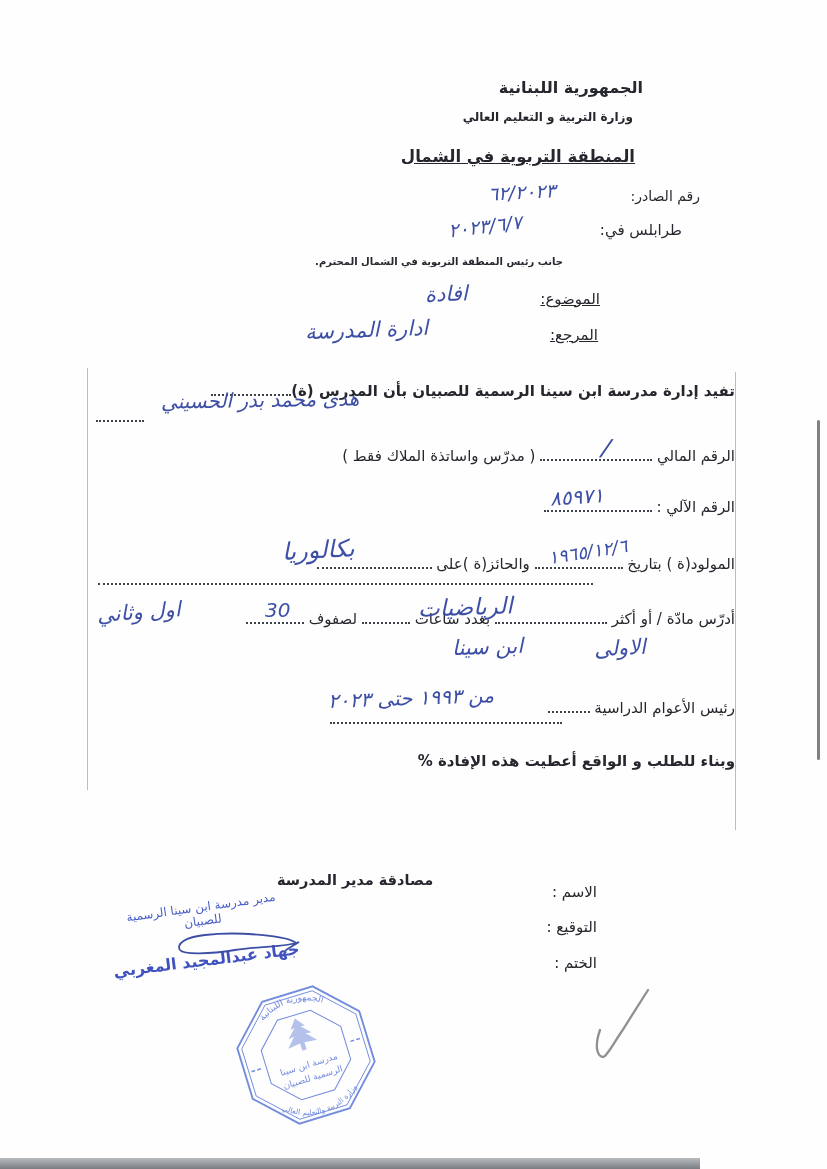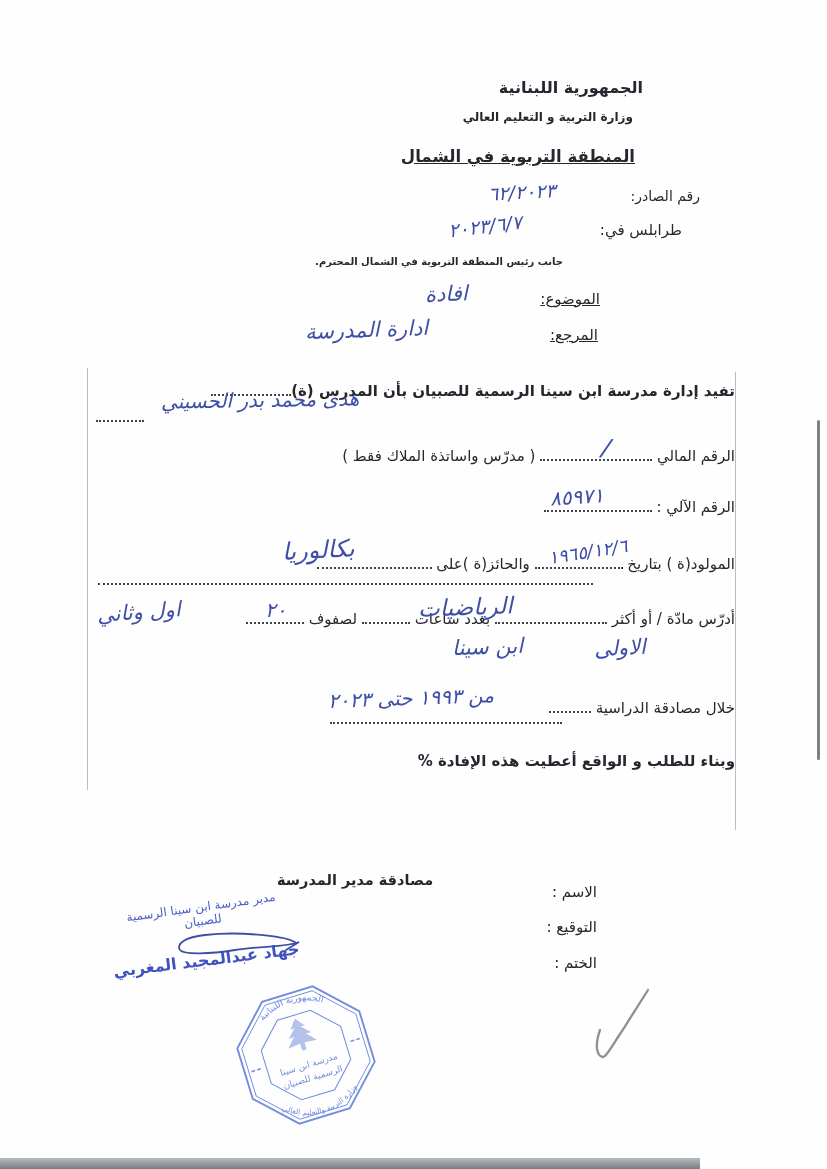--- a/index.html
+++ b/index.html
@@ -96,28 +96,28 @@
 
   <div class="abs rtl print" style="top:609px;right:92px;font-size:15px;">
     <span>أدرّس مادّة / أو أكثر</span>
     <span class="dots" style="width:112px;"></span>
     <span>بعدد ساعات</span>
     <span class="dots" style="width:48px;"></span>
     <span>لصفوف</span>
     <span class="dots" style="width:58px;"></span>
   </div>
   <span class="hw" style="left:418px;top:594px;font-size:23px;transform:rotate(-2deg);">الرياضيات</span>
-  <span class="hw" style="left:265px;top:598px;font-size:20px;">٢٠</span>
+  <span class="hw" style="left:265px;top:598px;font-size:20px;">30</span>
   <span class="hw" style="left:97px;top:600px;font-size:21px;transform:rotate(-4deg);">اول وثاني</span>
 
   <span class="hw" style="left:594px;top:636px;font-size:21px;transform:rotate(-3deg);">الاولى</span>
   <span class="hw" style="left:452px;top:635px;font-size:21px;transform:rotate(-2deg);">ابن سينا</span>
 
   <div class="abs rtl print" style="top:698px;right:92px;font-size:15px;">
-    <span>خلال مصادقة الدراسية</span>
+    <span>رئيس الأعوام الدراسية</span>
     <span class="dots" style="width:42px;"></span>
   </div>
   <span class="hw" style="left:328px;top:686px;font-size:20px;transform:rotate(-2deg);">من ١٩٩٣ حتى ٢٠٢٣</span>
   <div class="dotline" style="left:330px;top:721px;width:232px;"></div>
 
   <div class="abs rtl print b" style="top:752px;right:92px;font-size:15px;">وبناء للطلب و الواقع أعطيت هذه الإفادة %</div>
 
   <div class="abs rtl print b" style="top:872px;left:233px;font-size:14.5px;margin-left:44px;">مصادقة مدير المدرسة</div>
 
   <div class="abs rtl print" style="top:883px;right:230px;font-size:15px;">الاسم :</div>

